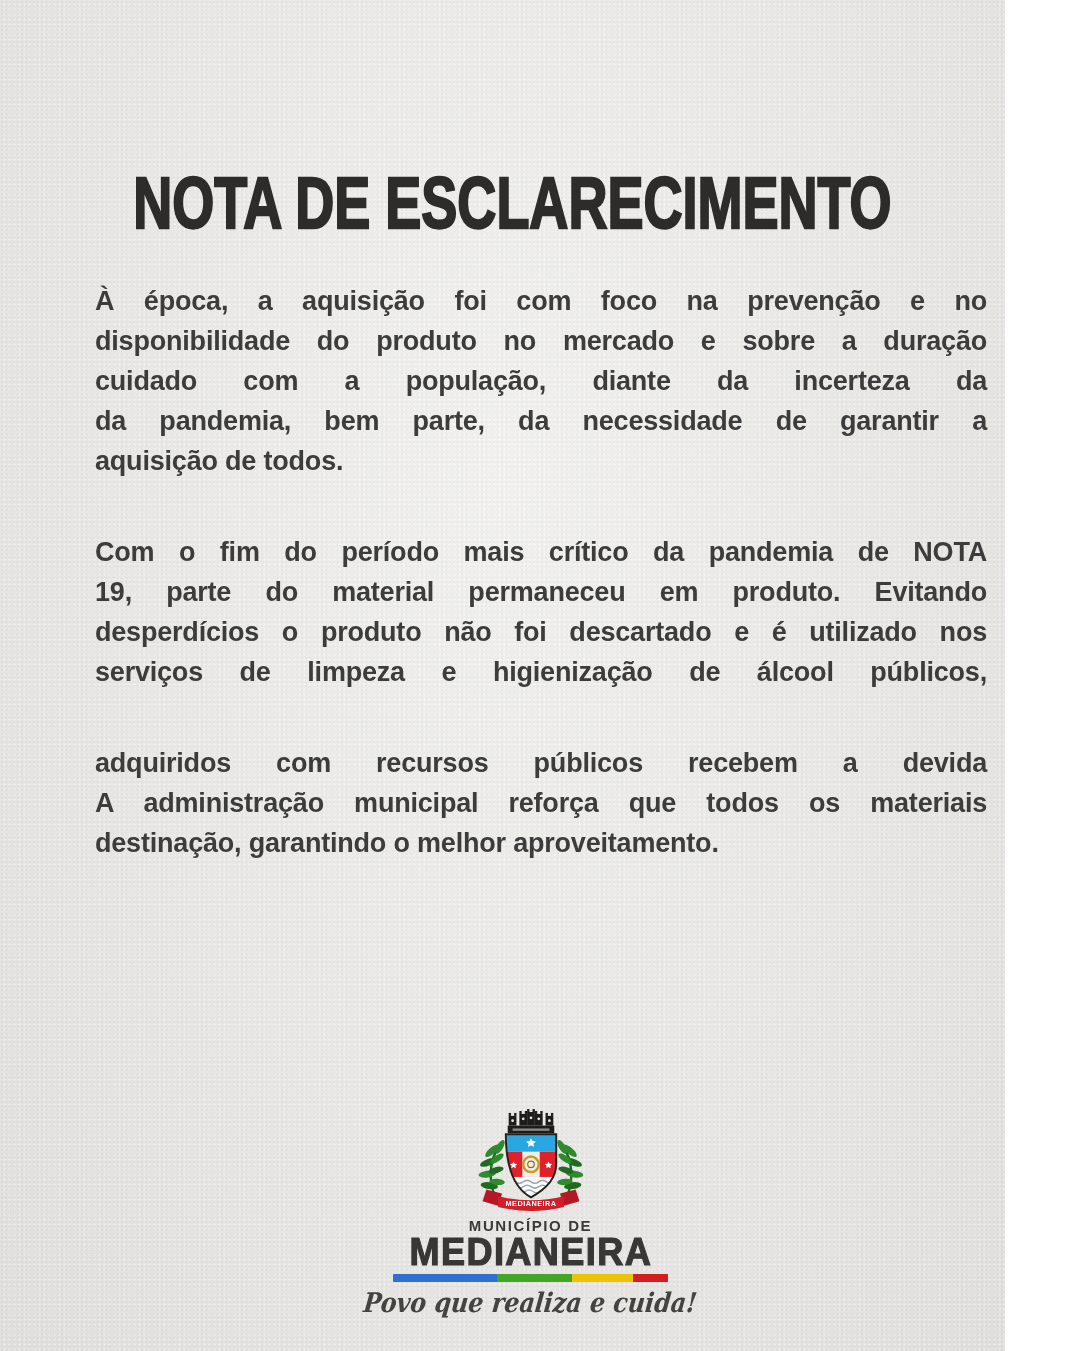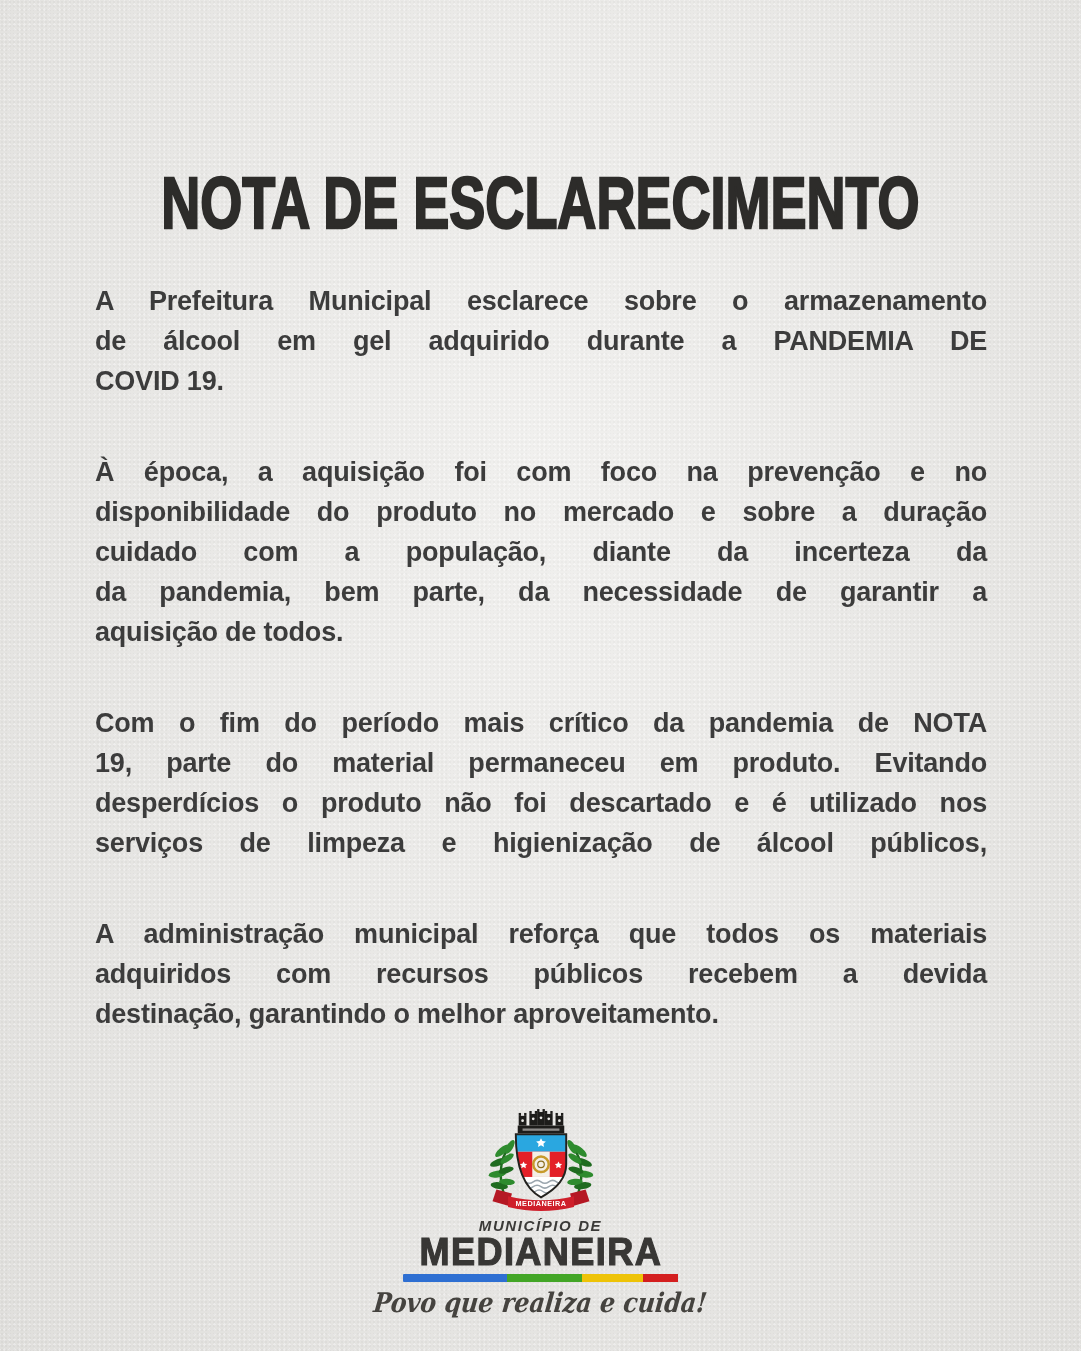--- a/index.html
+++ b/index.html
@@ -1,18 +1,18 @@
 <!DOCTYPE html>
 <html><head>
 <meta charset="utf-8">
 <style>
   html,body{margin:0;padding:0;}
   .page{
     position:relative;
-    width:1081px;height:1351px;
+    width:1005px;height:1351px;
     background-color:#e9e8e5;
     background-image:
       radial-gradient(ellipse at 50% 35%, rgba(255,255,255,0.35), rgba(0,0,0,0.04)),
       radial-gradient(rgba(0,0,0,0.030) 1px, transparent 1.2px),
       radial-gradient(rgba(255,255,255,0.45) 1px, transparent 1.2px);
     background-size:100% 100%, 4px 4px, 5px 5px;
     background-position:0 0, 0 0, 2px 2px;
     overflow:hidden;
     font-family:"Liberation Sans", sans-serif;
   }
@@ -36,26 +36,26 @@
     color:#3c3c3c;
     font-size:27px;font-weight:700;
     letter-spacing:-0.2px;
   }
   .paragraph{margin:0 0 51px 0;}
   .paragraph:last-child{margin-bottom:0;}
   .line{line-height:40px;white-space:normal;}
   .line.just{text-align:justify;text-align-last:justify;}
   .footer{
     position:absolute;top:1104px;left:0;width:100%;
-    display:flex;flex-direction:column;align-items:center;
+    display:flex;flex-direction:column;align-items:center;padding-left:28px;
   }
   .crest{display:block;}
   .org-prefix{
     margin-top:2px;
-    font-size:15px;font-weight:700;font-style:italic;
+    font-size:15px;font-weight:700;
     letter-spacing:1.6px;color:#3b3a38;
   }
   .org-name{
     margin-top:-3px;
     font-size:38px;font-weight:700;
     -webkit-text-stroke:1.2px #383735;
     color:#383735;letter-spacing:1.5px;
     transform:scaleX(0.95);transform-origin:50% 50%;
     line-height:42px;white-space:nowrap;
   }
@@ -78,40 +78,35 @@
 <body>
 
 <div class="page">
 
   <div class="title-wrap">
     <h1 class="title" style="margin:0">NOTA DE ESCLARECIMENTO</h1>
   </div>
 
   <div class="body-text">
       <div class="paragraph">
-        <div class="line just">A Prefeitura Municipal esclarece sobre o armazenamento</div>
-        <div class="line just">de álcool em gel adquirido durante a PANDEMIA DE</div>
-        <div class="line">COVID 19.</div>
-      </div>
-      <div class="paragraph">
         <div class="line just">À época, a aquisição foi com foco na prevenção e no</div>
         <div class="line just">disponibilidade do produto no mercado e sobre a duração</div>
         <div class="line just">cuidado com a população, diante da incerteza da</div>
         <div class="line just">da pandemia, bem parte, da necessidade de garantir a</div>
         <div class="line">aquisição de todos.</div>
       </div>
       <div class="paragraph">
         <div class="line just">Com o fim do período mais crítico da pandemia de NOTA</div>
         <div class="line just">19, parte do material permaneceu em produto. Evitando</div>
         <div class="line just">desperdícios o produto não foi descartado e é utilizado nos</div>
         <div class="line just">serviços de limpeza e higienização de álcool públicos,</div>
       </div>
       <div class="paragraph">
+        <div class="line just">adquiridos com recursos públicos recebem a devida</div>
         <div class="line just">A administração municipal reforça que todos os materiais</div>
-        <div class="line just">adquiridos com recursos públicos recebem a devida</div>
         <div class="line">destinação, garantindo o melhor aproveitamento.</div>
       </div>
     </div>
 
   <div class="footer">
 
     <svg class="crest" viewBox="0 0 132 114" width="128" height="111" aria-hidden="true">
 
       <g>
         <path d="M30 98 C22 80 22 58 34 42" fill="none" stroke="#1f6b1f" stroke-width="2.5"></path>

